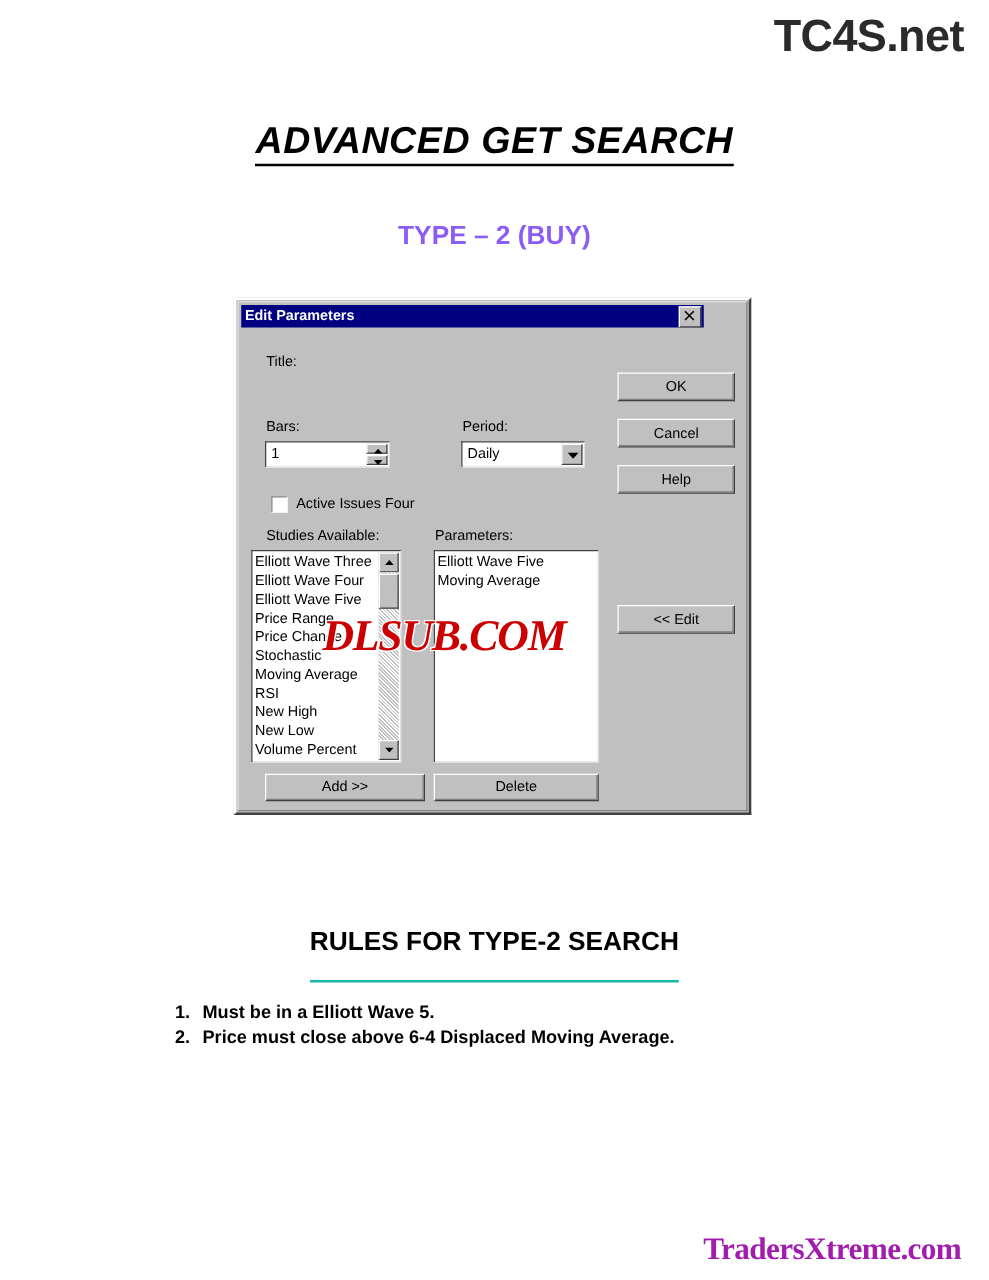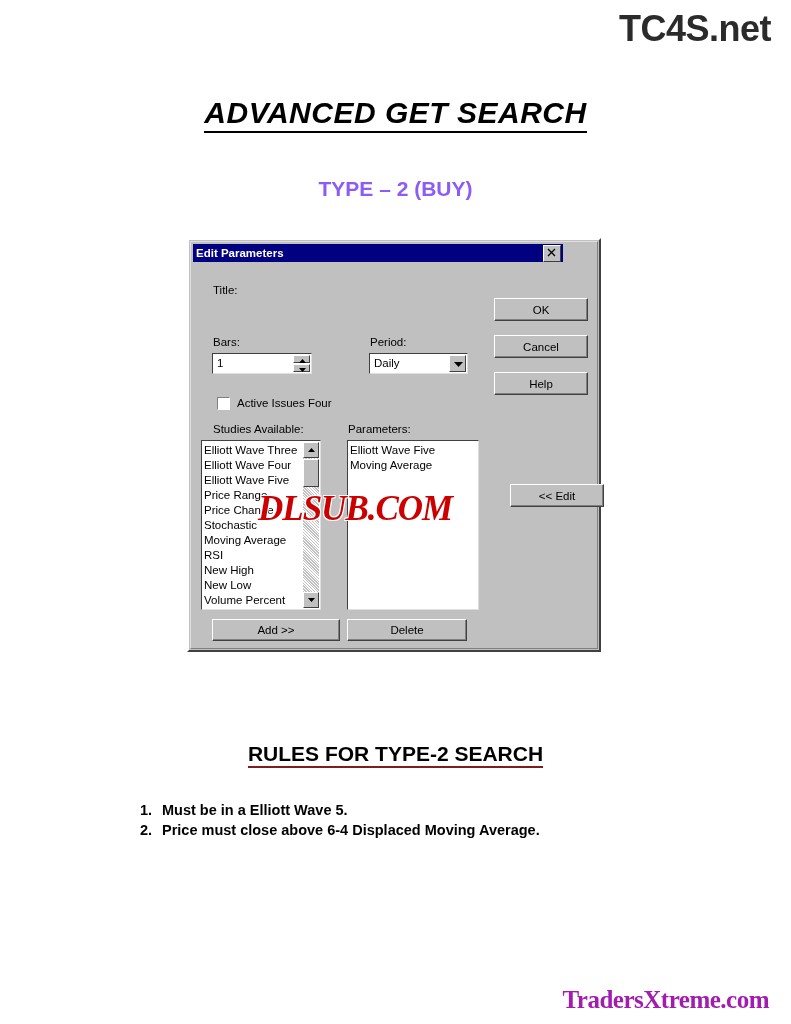--- a/index.html
+++ b/index.html
@@ -69,22 +69,22 @@
   .rules-title {
     position: absolute;
     top: 742px;
     left: 0;
     width: 791px;
     text-align: center;
     font-size: 21px;
     font-weight: bold;
   }
   .rules-title span {
-    border-bottom: 2px solid #7f1d1d;
-    padding-bottom: 1px;
+    border-bottom: 2px solid #14b8a6;
+    padding-bottom: 19px;
   }
   .rules-list {
     position: absolute;
     top: 800px;
     left: 140px;
     font-size: 14.5px;
     font-weight: bold;
     line-height: 20px;
   }
   .rules-list div {
@@ -317,23 +317,23 @@
     border-left: 1px solid #ffffff;
     border-right: 1px solid #404040;
     border-bottom: 1px solid #404040;
     box-sizing: border-box;
   }
 
   
   #ok-btn     { left: 305px; top: 58px;  width: 94px; height: 23px; }
   #cancel-btn { left: 305px; top: 95px;  width: 94px; height: 23px; }
   #help-btn   { left: 305px; top: 132px; width: 94px; height: 23px; }
-  #edit-btn   { left: 305px; top: 244px; width: 94px; height: 23px; margin-left: 16px; }
+  #edit-btn   { left: 305px; top: 244px; width: 94px; height: 23px; }
   #add-btn    { left: 23px;  top: 379px; width: 128px; height: 22px; }
-  #delete-btn { left: 158px; top: 379px; width: 120px; height: 22px; }
+  #delete-btn { left: 158px; top: 379px; width: 132px; height: 22px; }
 
   
   .watermark {
     position: absolute;
     left: 258px;
     top: 489px;
     font-family: "Liberation Serif", serif;
     font-size: 35px;
     font-weight: bold;
     font-style: italic;

